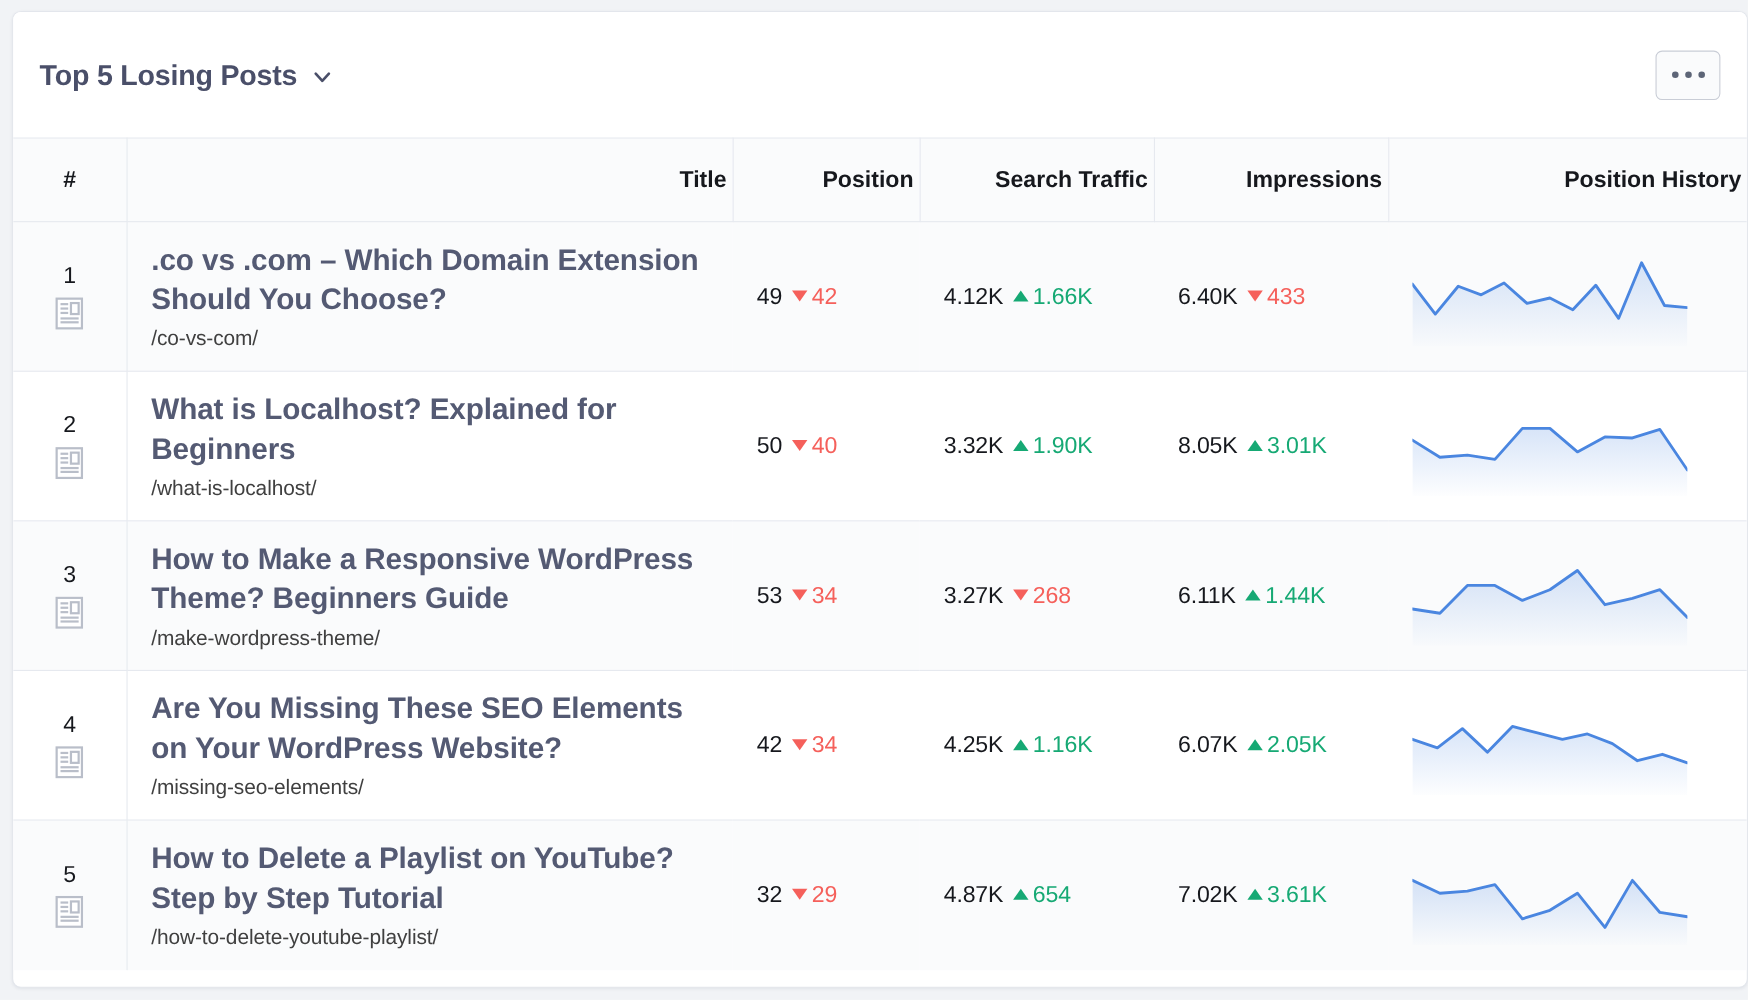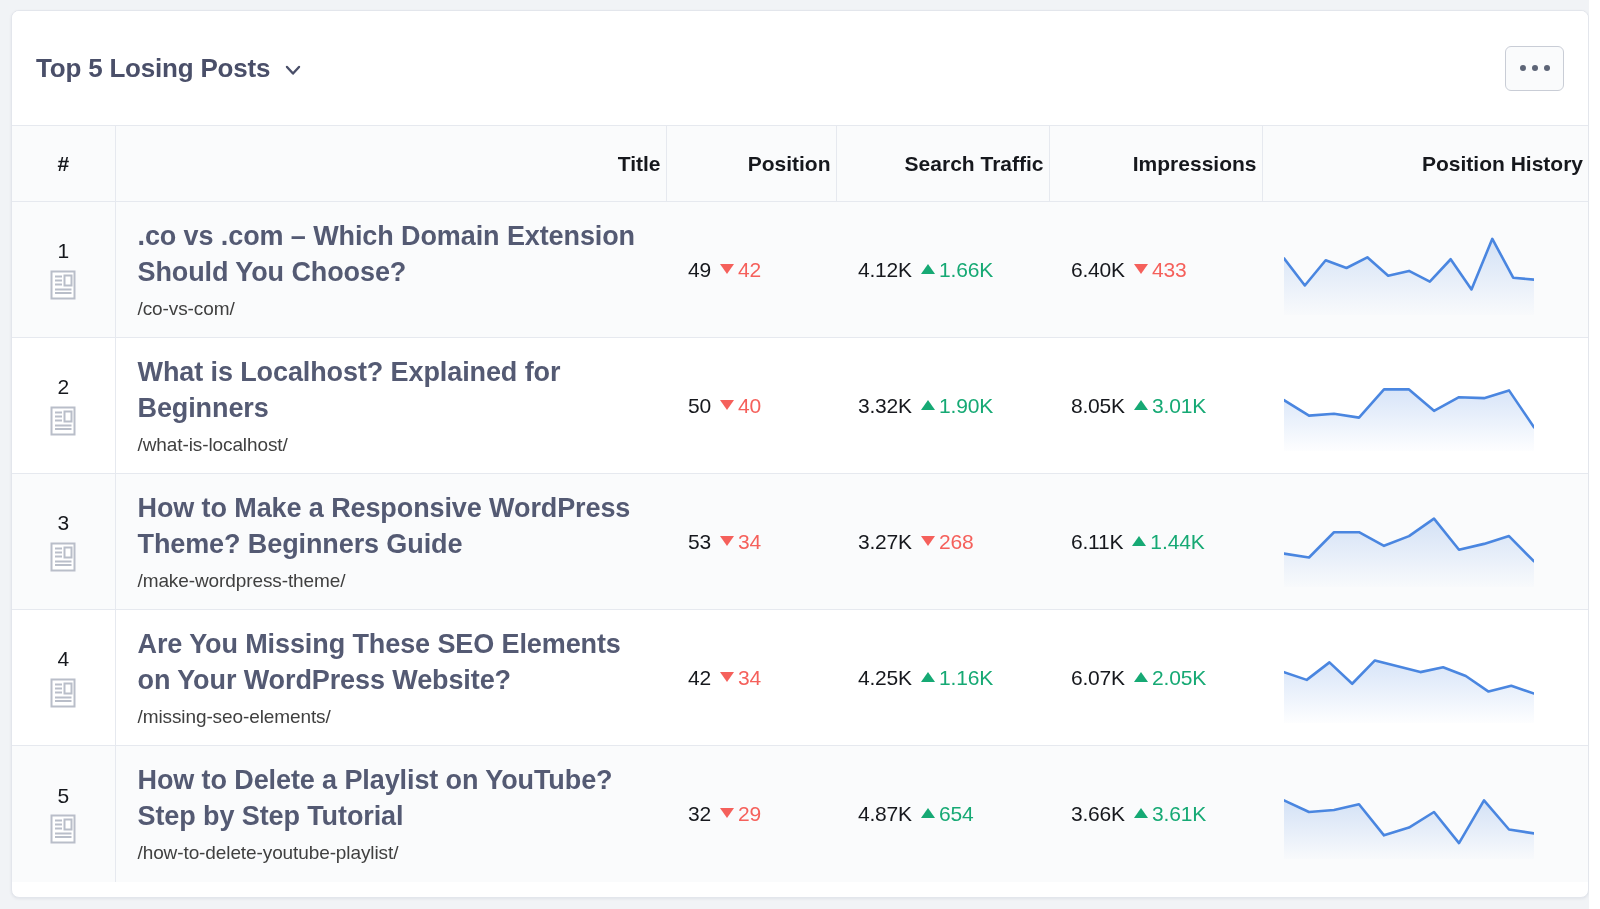--- a/index.html
+++ b/index.html
@@ -494,21 +494,21 @@
             <div class="metric">
               <span class="metric-value">4.87K</span>
               <span class="delta-group">
                 <span class="arrow up"></span>
                 <span class="delta up">654</span>
               </span>
             </div>
           </td>
           <td>
             <div class="metric">
-              <span class="metric-value">3.66K</span>
+              <span class="metric-value">7.02K</span>
               <span class="delta-group">
                 <span class="arrow up"></span>
                 <span class="delta up">3.61K</span>
               </span>
             </div>
           </td>
           <td class="cell-hist">
             <svg class="spark" viewBox="0 0 250 90" preserveAspectRatio="none">
                 <defs>
                   <linearGradient id="g4" x1="0" y1="0" x2="0" y2="1">

